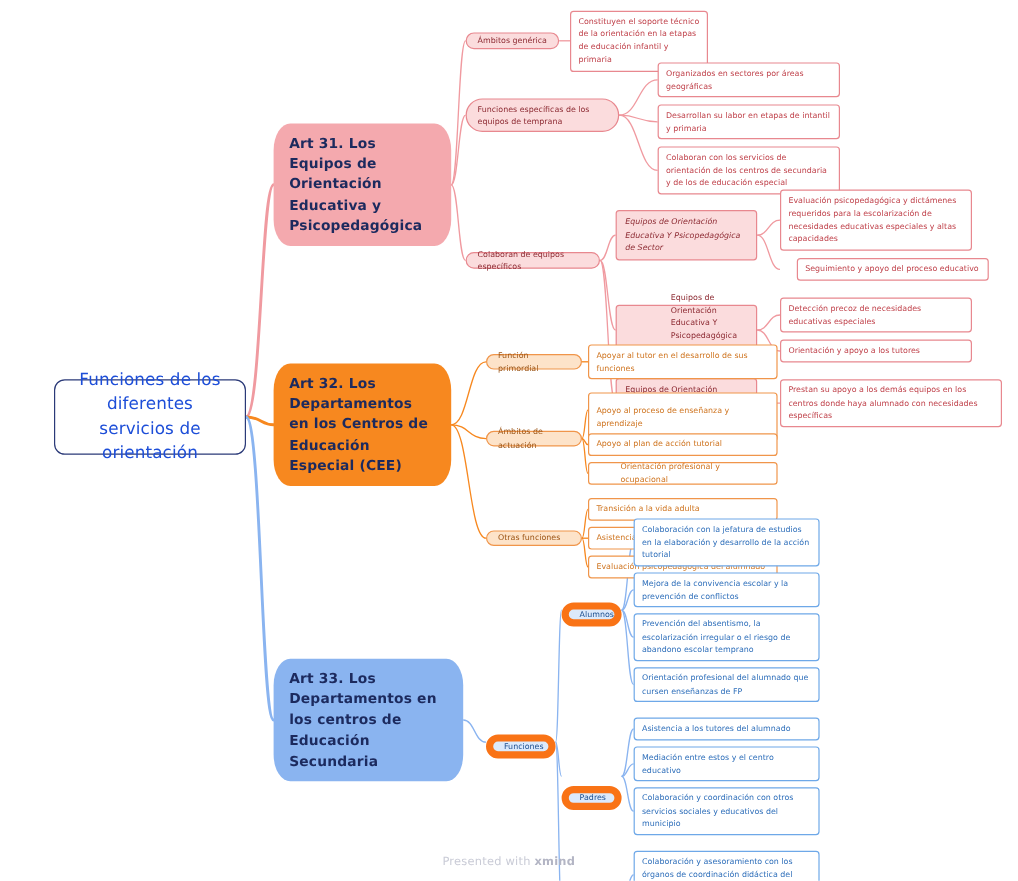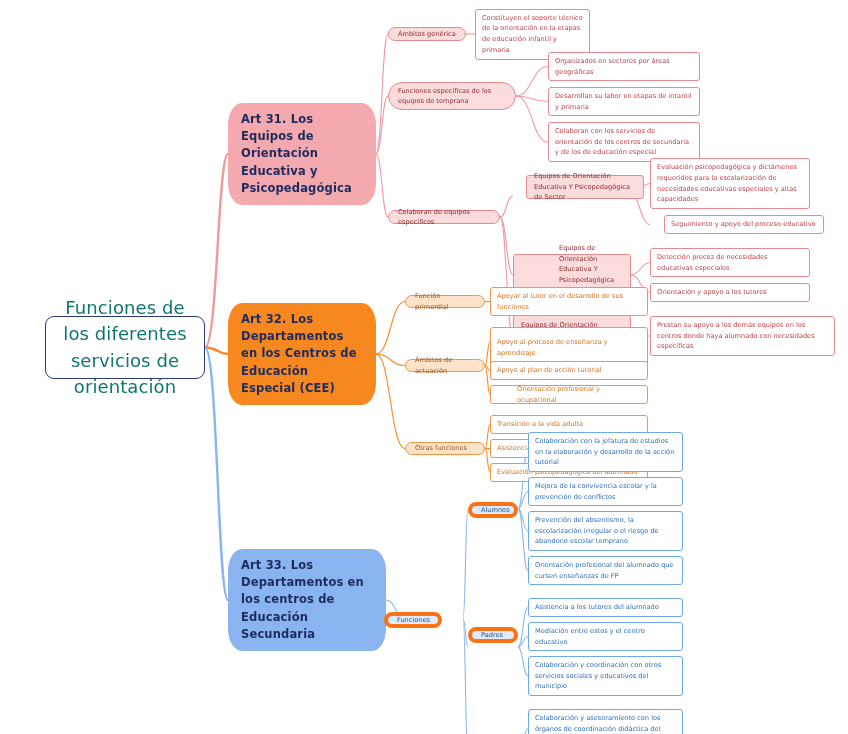--- a/index.html
+++ b/index.html
@@ -13,22 +13,22 @@
   #canvas{position:absolute;inset:0;}
   svg.links{position:absolute;left:0;top:0;width:848px;height:734px;pointer-events:none;}
 
   .node{position:absolute;box-sizing:border-box;}
 
   
   .root{
     border:1.6px solid #2b3a78;
     border-radius:9px;
     background:#ffffff;
-    color:#0f766e;
-    font-size:18px;
+    color:#1d4ed8;
+    font-size:14px;
     line-height:1.45;
     text-align:center;
     display:flex;align-items:center;justify-content:center;
     padding:8px 10px;
     letter-spacing:.1px;
   }
 
   
   .main{
     color:#1c2a5e;
@@ -47,21 +47,21 @@
   .pill{
     border-radius:999px;
     font-size:6.6px;
     line-height:1.55;
     padding:4px 9px;
     display:flex;align-items:center;
     box-sizing:border-box;
   }
   .pill.pink{background:#fbdcdd;border:1px solid #e8888f;color:#8d2b33;}
   .pill.orange{background:#fde3c9;border:1px solid #f0954a;color:#9c5516;}
-  .pill.blue{background:#dceafb;border:4px solid #f97316;color:#1d4f8f;}
+  .pill.blue{background:#dceafb;border:6px solid #f97316;color:#1d4f8f;}
 
   
   .box3{
     border-radius:3px;
     font-size:6.6px;
     line-height:1.6;
     padding:5px 7px;
     display:flex;align-items:center;
     box-sizing:border-box;
   }
@@ -140,46 +140,49 @@
 
   <div id="nodes">
       <div class="node main pink" style="left: 228px; top: 103px; width: 148px; height: 102px;">Art 31. Los Equipos de Orientación Educativa y Psicopedagógica</div>
       <div class="node pill pink" style="left: 388px; top: 27px; width: 78px; height: 14px;">Ámbitos genérica</div>
       <div class="node leaf pink" style="left: 475px; top: 8.5px; width: 115px; height: 51px;">Constituyen el soporte técnico de la orientación en la etapas de educación infantil y primaria</div>
       <div class="node pill pink" style="left: 388px; top: 82px; width: 128px; height: 28px;">Funciones específicas de los equipos de temprana</div>
       <div class="node leaf pink" style="left: 548px; top: 52px; width: 152px; height: 29px;">Organizados en sectores por áreas geográficas</div>
       <div class="node leaf pink" style="left: 548px; top: 87px; width: 152px; height: 29px;">Desarrollan su labor en etapas de intantil y primaria</div>
       <div class="node leaf pink" style="left: 548px; top: 122px; width: 152px; height: 40px;">Colaboran con los servicios de orientación de los centros de secundaria y de los de educación especial</div>
       <div class="node pill pink" style="left: 388px; top: 210px; width: 112px; height: 14px;">Colaboran de equipos específicos</div>
-      <div class="node box3 pink" style="left: 526px; top: 175px; width: 118px; height: 24px;">Equipos de Orientación Educativa Y Psicopedagógica de Sector</div>
+      <div class="node box3 pink" style="left: 513px; top: 175px; width: 118px; height: 42px; font-style: italic;">Equipos de Orientación Educativa Y Psicopedagógica de Sector</div>
       <div class="node leaf pink" style="left: 650px; top: 158px; width: 160px; height: 51px;">Evaluación psicopedagógica y dictámenes requeridos para la escolarización de necesidades educativas especiales y altas capacidades</div>
       <div class="node leaf pink" style="left: 664px; top: 215px; width: 160px; height: 19px;">Seguimiento y apoyo del proceso educativo</div>
       <div class="node box3 pink" style="left: 513px; top: 254px; width: 118px; height: 42px; padding-left: 45px;">Equipos de Orientación Educativa Y Psicopedagógica de Atención Temprana</div>
       <div class="node leaf pink" style="left: 650px; top: 248px; width: 160px; height: 29px;">Detección precoz de necesidades educativas especiales</div>
       <div class="node leaf pink" style="left: 650px; top: 283px; width: 160px; height: 19px;">Orientación y apoyo a los tutores</div>
       <div class="node box3 pink" style="left: 513px; top: 315px; width: 118px; height: 42px;">Equipos de Orientación Educativa y Psicopedagógica Específicos</div>
       <div class="node leaf pink" style="left: 650px; top: 316px; width: 185px; height: 40px;">Prestan su apoyo a los demás equipos en los centros donde haya alumnado con necesidades específicas</div>
       <div class="node main orange" style="left: 228px; top: 303px; width: 148px; height: 102px;">Art 32. Los Departamentos en los Centros de Educación Especial (CEE)</div>
       <div class="node pill orange" style="left: 405px; top: 295px; width: 80px; height: 13px;">Función primordial</div>
       <div class="node leaf orange" style="left: 490px; top: 287px; width: 158px; height: 29px;">Apoyar al tutor en el desarrollo de sus funciones</div>
       <div class="node pill orange" style="left: 405px; top: 359px; width: 80px; height: 13px;">Ámbitos de actuación</div>
       <div class="node leaf orange" style="left: 490px; top: 327px; width: 158px; height: 41px;">Apoyo al proceso de enseñanza y aprendizaje</div>
       <div class="node leaf orange" style="left: 490px; top: 361px; width: 158px; height: 19px;">Apoyo al plan de acción tutorial</div>
       <div class="node leaf orange" style="left: 490px; top: 385px; width: 158px; height: 19px; padding-left: 26px;">Orientación profesional y ocupacional</div>
       <div class="node pill orange" style="left: 405px; top: 442px; width: 80px; height: 13px;">Otras funciones</div>
       <div class="node leaf orange" style="left: 490px; top: 415px; width: 158px; height: 19px;">Transición a la vida adulta</div>
       <div class="node leaf orange" style="left: 490px; top: 439px; width: 158px; height: 19px;">Asistencia a tutores legales</div>
       <div class="node leaf orange" style="left: 490px; top: 463px; width: 158px; height: 19px;">Evaluación psicopedagógica del alumnado</div>
       <div class="node main blue" style="left: 228px; top: 549px; width: 158px; height: 102px;">Art 33. Los Departamentos en los centros de Educación Secundaria</div>
-      <div class="node pill blue" style="left: 384px; top: 612px; width: 58px; height: 14px;">Funciones</div>
+      <div class="node pill blue" style="left: 405px; top: 612px; width: 58px; height: 14px;">Funciones</div>
       <div class="node pill blue" style="left: 468px; top: 502px; width: 50px; height: 13px;">Alumnos</div>
       <div class="node leaf blue" style="left: 528px; top: 432px; width: 155px; height: 40px;">Colaboración con la jefatura de estudios en la elaboración y desarrollo de la acción tutorial</div>
       <div class="node leaf blue" style="left: 528px; top: 477px; width: 155px; height: 29px;">Mejora de la convivencia escolar y la prevención de conflictos</div>
       <div class="node leaf blue" style="left: 528px; top: 511px; width: 155px; height: 40px;">Prevención del absentismo, la escolarización irregular o el riesgo de abandono escolar temprano</div>
       <div class="node leaf blue" style="left: 528px; top: 556px; width: 155px; height: 29px;">Orientación profesional del alumnado que cursen enseñanzas de FP</div>
-      <div class="node pill blue" style="left: 468px; top: 627px; width: 50px; height: 13px;">Padres</div>
+      <div class="node pill blue" style="left: 468px; top: 655px; width: 50px; height: 13px;">Padres</div>
       <div class="node leaf blue" style="left: 528px; top: 598px; width: 155px; height: 19px;">Asistencia a los tutores del alumnado</div>
       <div class="node leaf blue" style="left: 528px; top: 622px; width: 155px; height: 29px;">Mediación entre estos y el centro educativo</div>
       <div class="node leaf blue" style="left: 528px; top: 656px; width: 155px; height: 40px;">Colaboración y coordinación con otros servicios sociales y educativos del municipio</div>
       <div class="node leaf blue" style="left: 528px; top: 709px; width: 155px; height: 40px;">Colaboración y asesoramiento con los órganos de coordinación didáctica del centro y con el profesorado</div>
     </div>
 
+  <div class="watermark">
+    <span>Presented with </span><b>xmind</b>
+  </div>
 </div>
 
 </body></html>

